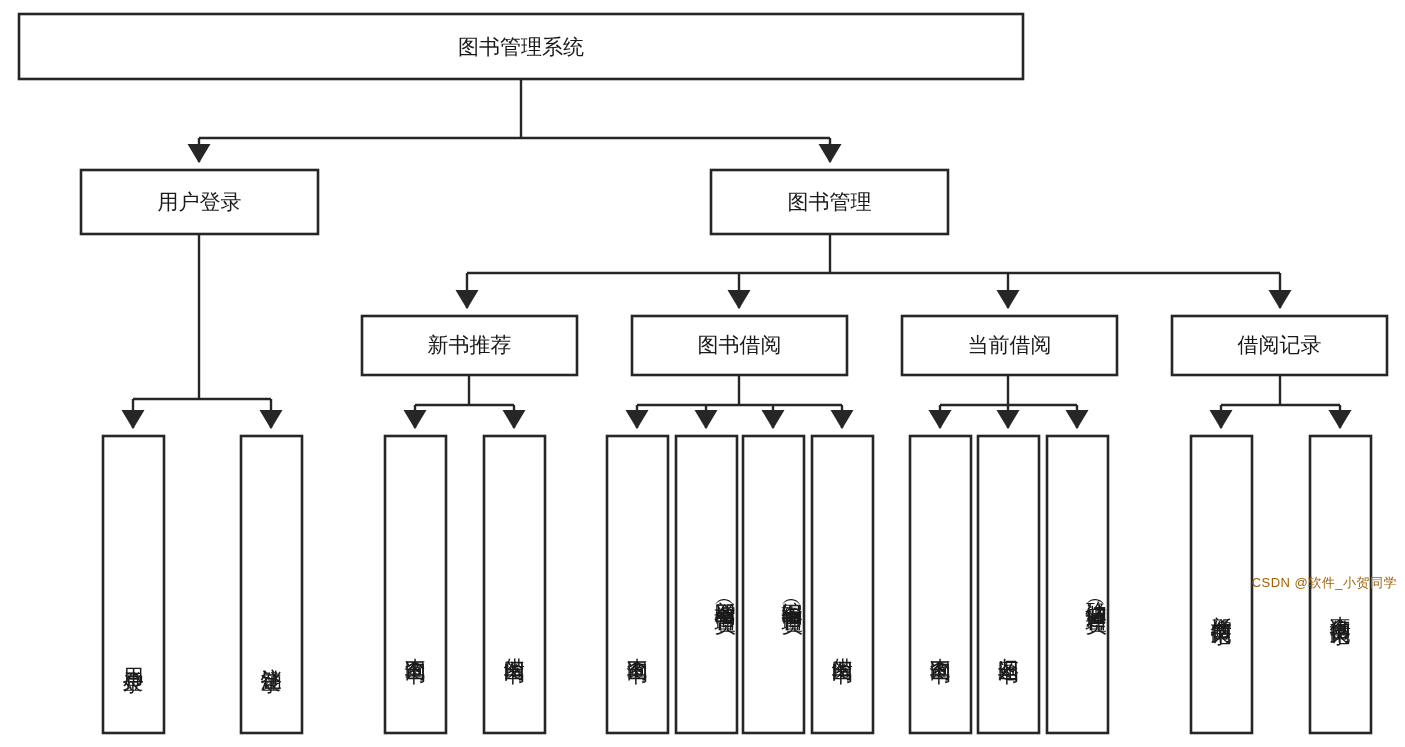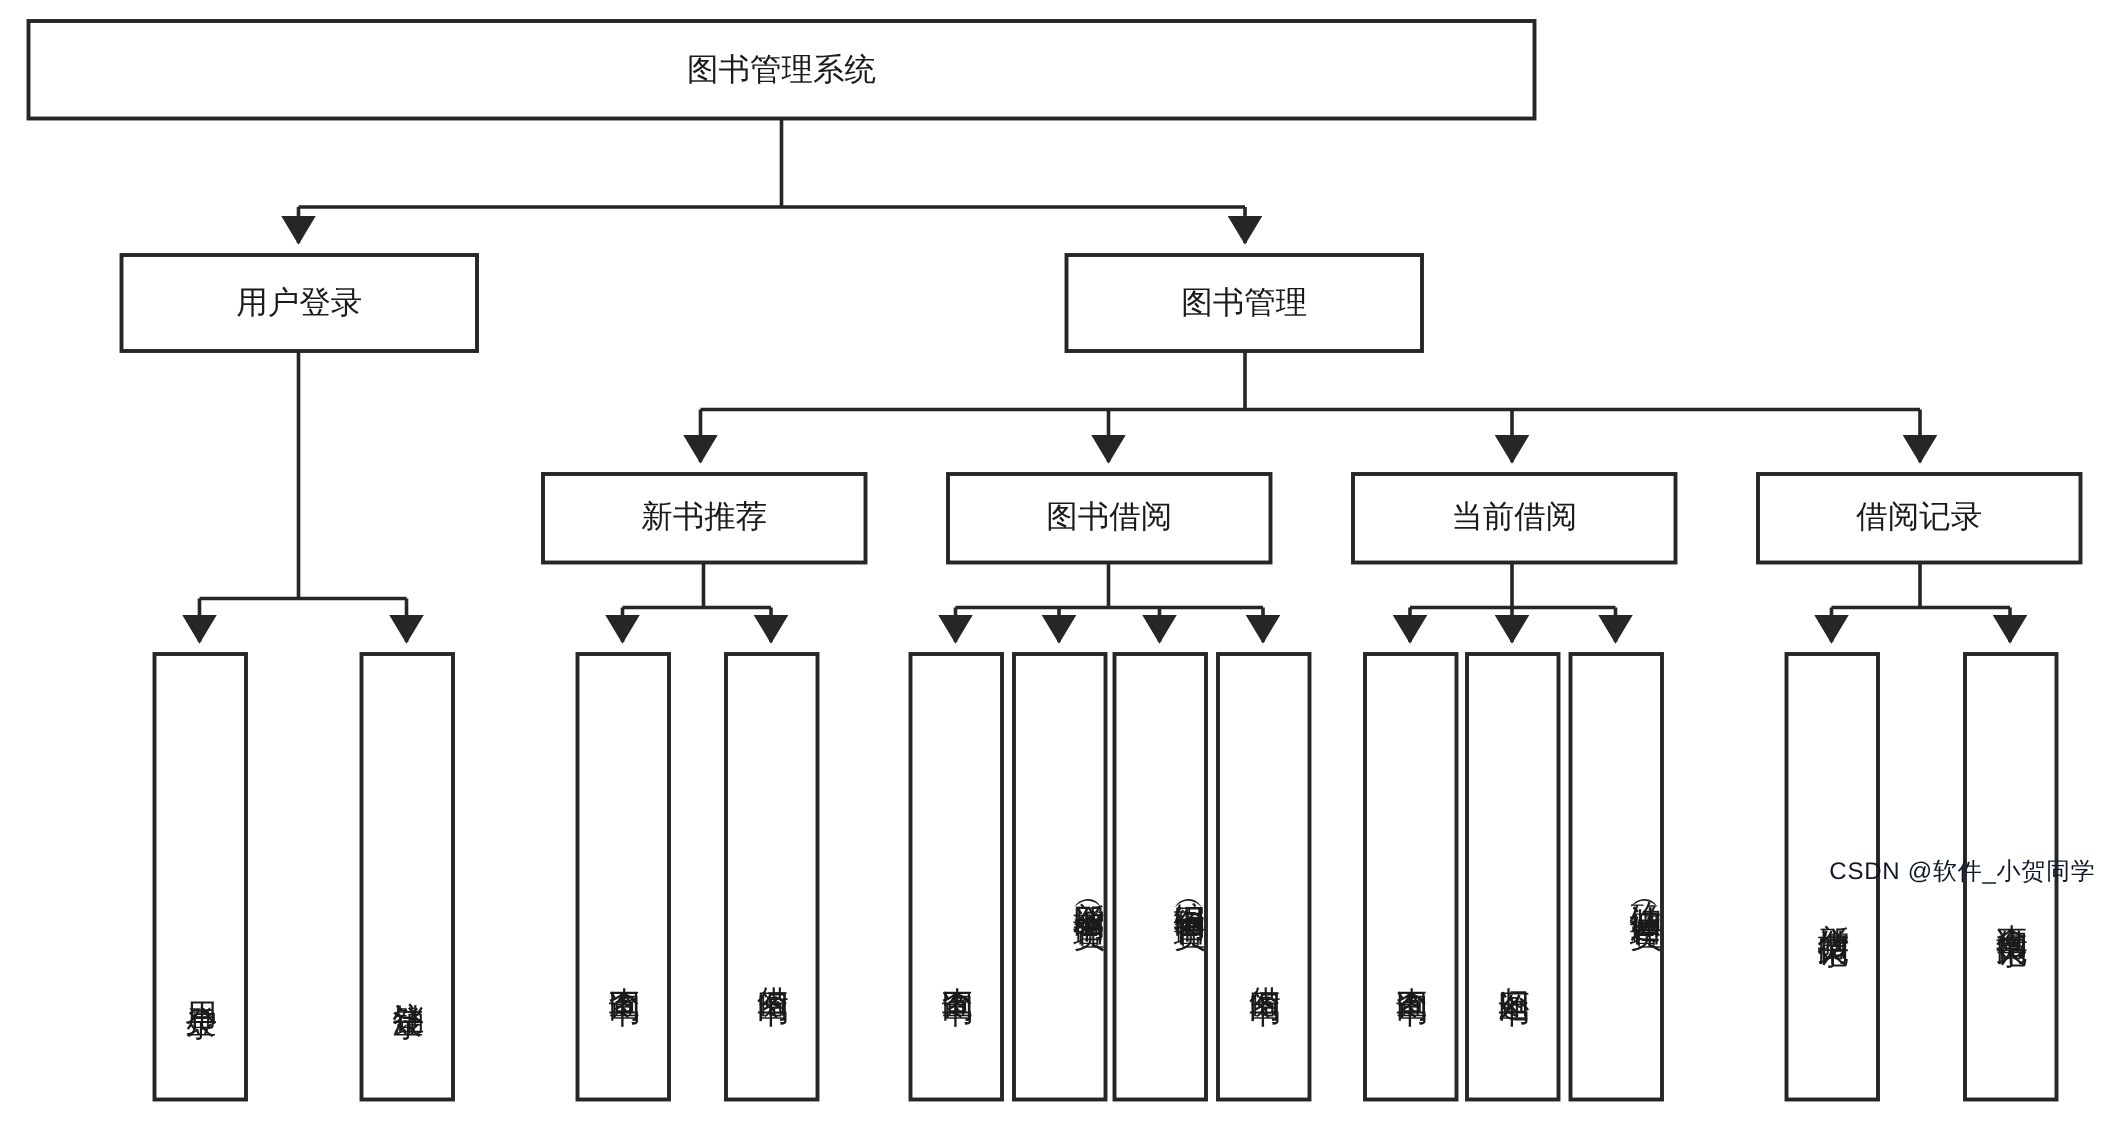--- a/index.html
+++ b/index.html
@@ -65,22 +65,22 @@
     white-space: nowrap;
   }
   .node-label-v.mid {
     align-items: center;
   }
   .watermark {
     position: absolute;
     right: 8px;
     bottom: 3px;
     font-family: "Liberation Sans", "DejaVu Sans", sans-serif;
-    font-size: 16px;
-    color: #0f172a;
+    font-size: 13px;
+    color: #a16207;
     letter-spacing: 0.5px;
     user-select: none;
   }
 </style>
 </head>
 <body>
 
 <div id="diagram-root">
 
   <svg id="chart-svg" viewBox="0 0 1405 747">

